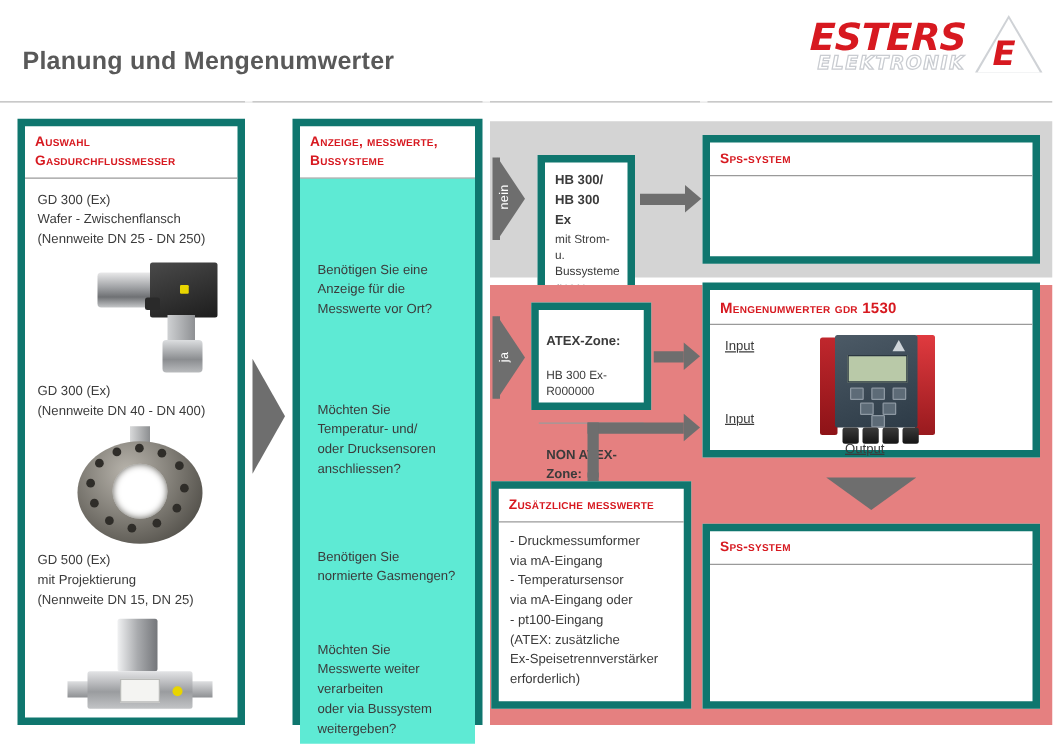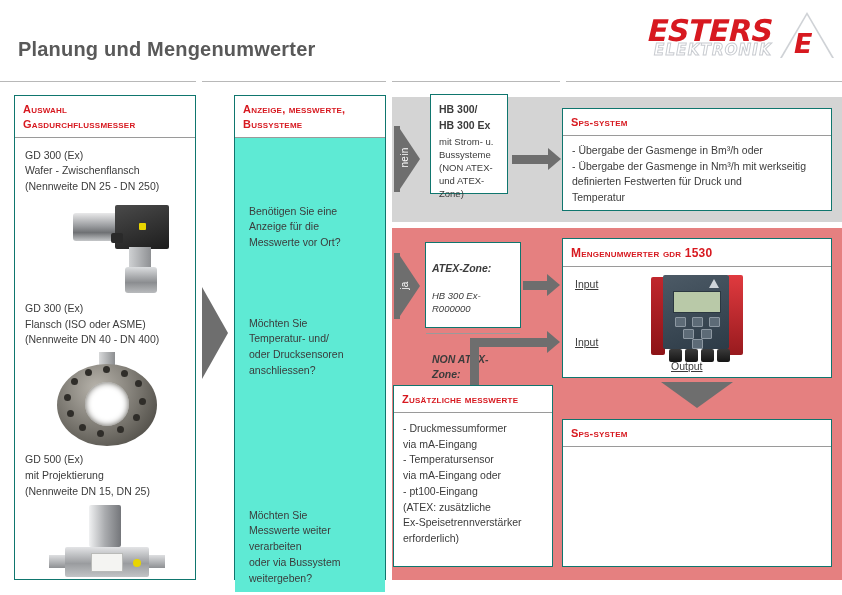--- a/index.html
+++ b/index.html
@@ -18,21 +18,21 @@
   .logo-sub{position:absolute;left:6px;top:31px;font-size:15px;font-weight:bold;font-style:italic;
             letter-spacing:1.2px;color:#ffffff;-webkit-text-stroke:1px #c9ccd1;font-family:"DejaVu Sans",sans-serif;}
   .logo-tri{position:absolute;left:132px;top:2px;width:0;height:0;
             border-left:27px solid transparent;border-right:27px solid transparent;border-bottom:46px solid #cfd2d6;}
   .logo-tri-in{position:absolute;left:134px;top:5px;width:0;height:0;
             border-left:25px solid transparent;border-right:25px solid transparent;border-bottom:43px solid #ffffff;}
   .logo-e{position:absolute;left:146px;top:18px;font-size:27px;font-weight:bold;font-style:italic;color:#d71920;
           font-family:"DejaVu Sans",sans-serif;}
 
   
-  .card{position:absolute;background:#ffffff;border:1px solid #0f766e;box-sizing:border-box;}
+  .card{position:absolute;background:#ffffff;border:6px solid #0f766e;box-sizing:border-box;}
   .card-head{border-bottom:1px solid #9a9a9a;padding:6px 8px 5px 8px;}
   .card-title{color:#d71920;font-weight:bold;font-size:11px;letter-spacing:.2px;line-height:1.35;}
   .smallcaps{font-variant:small-caps;text-transform:lowercase;}
   .smallcaps::first-letter{text-transform:uppercase;}
   .card-body{padding:8px 9px;font-size:10.5px;line-height:1.45;color:#3b3b3b;}
 
   
   #col1{left:14px;top:95px;width:182px;height:485px;}
   #col1 .card-body{padding:10px 10px;}
   .prod{margin-bottom:0;}
@@ -62,36 +62,36 @@
 
   
   .arrow-r{position:absolute;height:9px;background:#6e6e6e;}
   .arrow-r::after{content:"";position:absolute;right:-13px;top:-7px;width:0;height:0;
         border-top:11.5px solid transparent;border-bottom:11.5px solid transparent;border-left:13px solid #6e6e6e;}
   .arrow-down{position:absolute;width:0;height:0;border-left:36px solid transparent;
         border-right:36px solid transparent;border-top:26px solid #6e6e6e;}
   .elbow-v{position:absolute;width:9px;background:#6e6e6e;}
 
   
-  #hb300{left:430px;top:94px;width:78px;height:100px;}
+  #hb300{left:430px;top:124px;width:78px;height:116px;}
   #hb300 .inner{padding:7px 8px;font-size:9.5px;line-height:1.38;}
   #hb300 .b{font-weight:bold;font-size:10.5px;line-height:1.5;}
 
   
   #sps-top{left:562px;top:108px;width:270px;height:103px;}
   #sps-top .card-body{font-size:10.5px;line-height:1.5;white-space:pre-line;padding:7px 9px;}
 
   
   #atex-box{left:425px;top:242px;width:96px;height:86px;}
-  .atex-part{padding:5px 6px;font-size:9.5px;line-height:1.38;white-space:pre-line;font-style:italic;}
+  .atex-part{padding:5px 6px;font-size:9.5px;line-height:1.38;white-space:pre-line;}
   .atex-part .b{font-weight:bold;font-size:10.5px;}
   .atex-div{border-top:1px solid #9a9a9a;}
 
   
-  #gdr{left:562px;top:238px;width:270px;height:140px;}
+  #gdr{left:562px;top:226px;width:270px;height:140px;}
   #gdr .card-body{position:relative;height:112px;padding:0;}
   .io-label{position:absolute;font-size:10.5px;color:#3b3b3b;text-decoration:underline;}
 
   
   #zusatz{left:393px;top:385px;width:160px;height:182px;}
   #zusatz .card-body{font-size:10.5px;line-height:1.5;white-space:pre-line;padding:8px 9px;}
 
   
   #sps-bot{left:562px;top:419px;width:270px;height:148px;}
   #sps-bot .card-body{font-size:10.5px;line-height:1.5;white-space:pre-line;padding:7px 9px;}
@@ -173,21 +173,20 @@
           <div class="body"></div>
           <div class="conn"></div>
           <div class="dot"></div>
         <div class="neck"></div>
           <div class="flange"></div>
       </div>
     </div>
 
     <div class="prod" style="margin-top:-6px;">
       <div class="prod-text">GD 300 (Ex)</div>
-      <div class="prod-text">Flansch (ISO oder ASME)</div>
       <div class="prod-text">(Nennweite DN 40 - DN 400)</div>
       <div class="prod-img ph gd300f" style="margin-left:22px;">
         <div class="stem"></div>
           <div class="ring"></div>
           <div class="hole"></div>
         <div class="bolt" style="left:24px;top:26px;"></div>
           <div class="bolt" style="left:38px;top:17px;"></div>
         <div class="bolt" style="left:56px;top:14px;"></div>
           <div class="bolt" style="left:74px;top:18px;"></div>
         <div class="bolt" style="left:88px;top:28px;"></div>
@@ -226,20 +225,22 @@
     <div class="card-title smallcaps">Bussysteme</div>
   </div>
   <div class="card-body">
     <div class="q" style="top:66px;">Benötigen Sie eine
 Anzeige für die
 Messwerte vor Ort?</div>
     <div class="q" style="top:178px;">Möchten Sie
 Temperatur- und/
 oder Drucksensoren
 anschliessen?</div>
+    <div class="q" style="top:296px;">Benötigen Sie
+normierte Gasmengen?</div>
     <div class="q" style="top:370px;">Möchten Sie
 Messwerte weiter
 verarbeiten
 oder via Bussystem
 weitergeben?</div>
   </div>
 </div>
 
 <div id="grey-panel"></div>
 
@@ -257,24 +258,20 @@
 und ATEX-Zone)</div>
   </div>
 </div>
 
 <div class="arrow-r" style="left:512px;top:155px;width:36px;"></div>
 
 <div class="card" id="sps-top">
   <div class="card-head">
     <div class="card-title smallcaps">SPS-System</div>
   </div>
-  <div class="card-body">- Übergabe der Gasmenge in Bm³/h oder
-- Übergabe der Gasmenge in Nm³/h mit werkseitig
-   definierten Festwerten für Druck und
-   Temperatur</div>
 </div>
 
 <div id="red-panel"></div>
 
 <div class="chev" style="left:398px;top:253px;"></div>
 <div class="chev-base" style="left:394px;top:253px;width:6px;height:66px;"></div>
 <div class="chev-label" style="left:386px;top:280px;width:36px;text-align:center;">ja</div>
 
 <div class="card" id="atex-box">
   <div class="atex-part">

